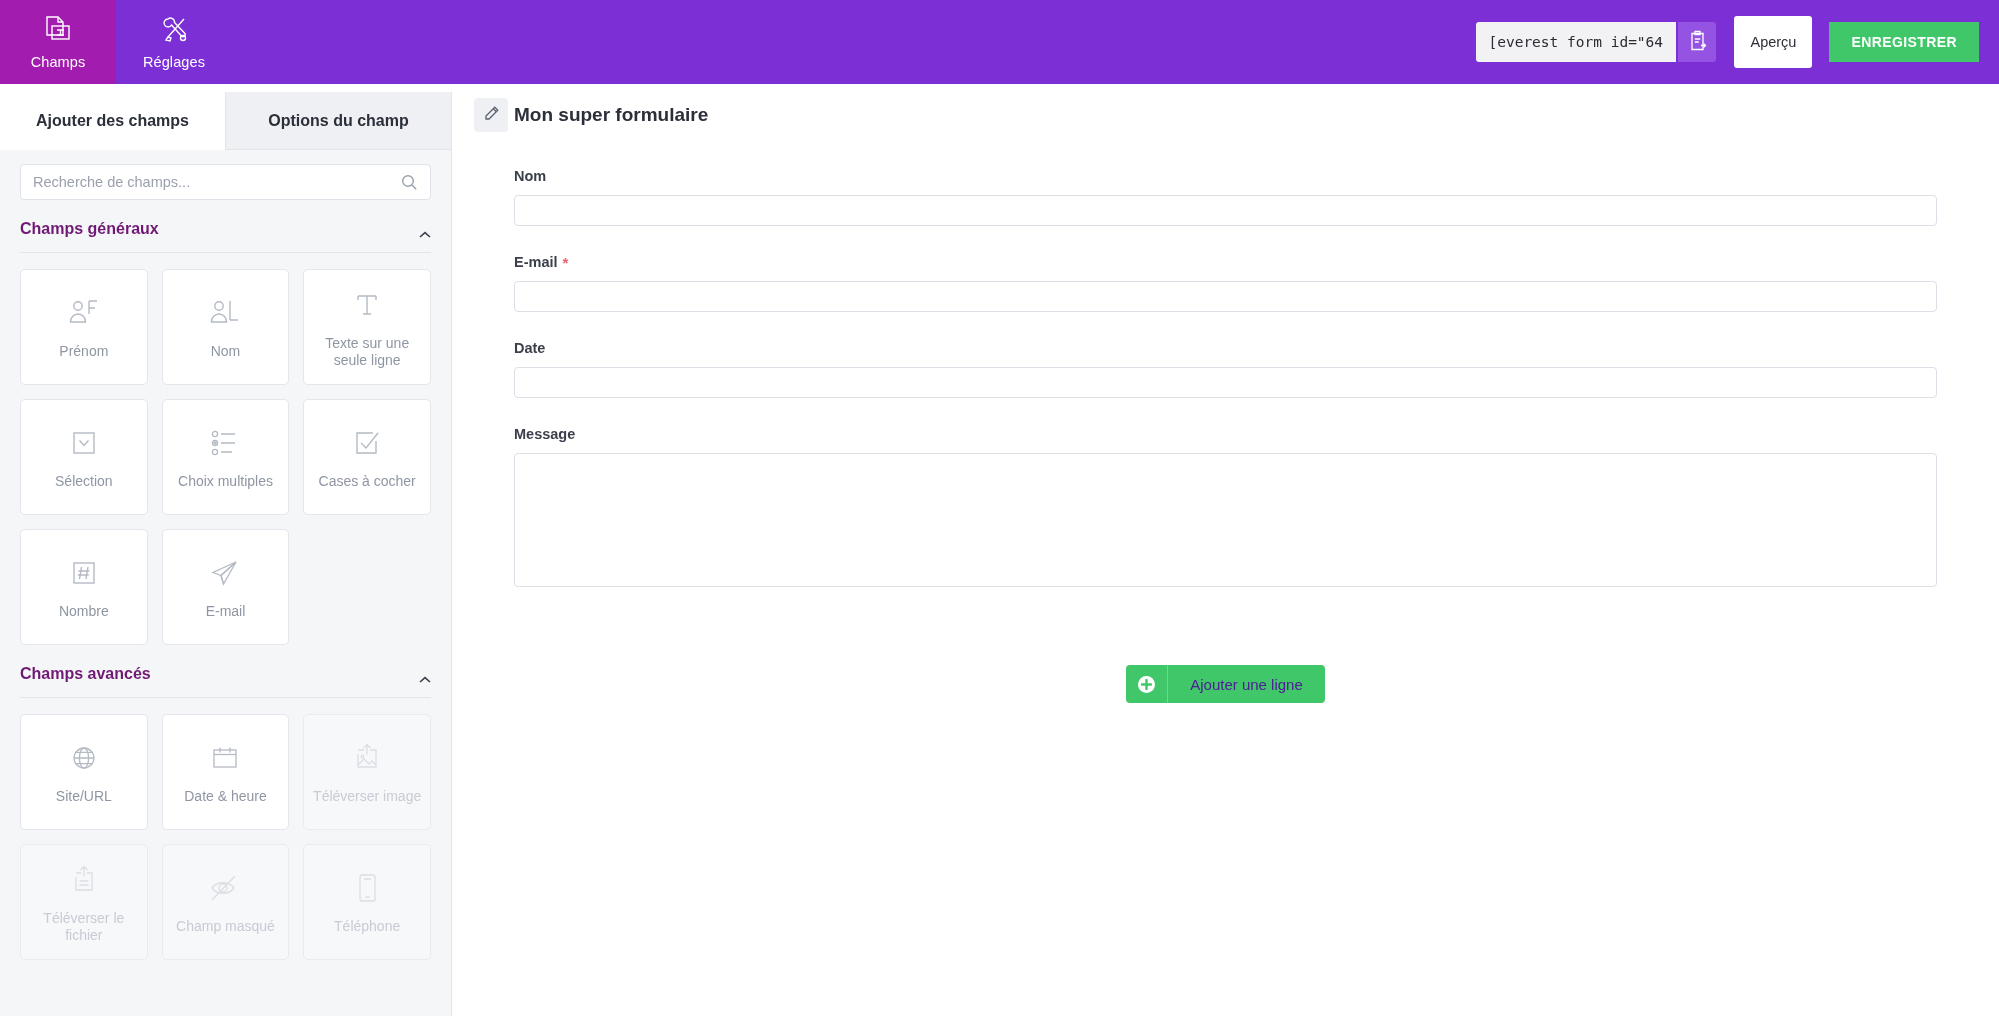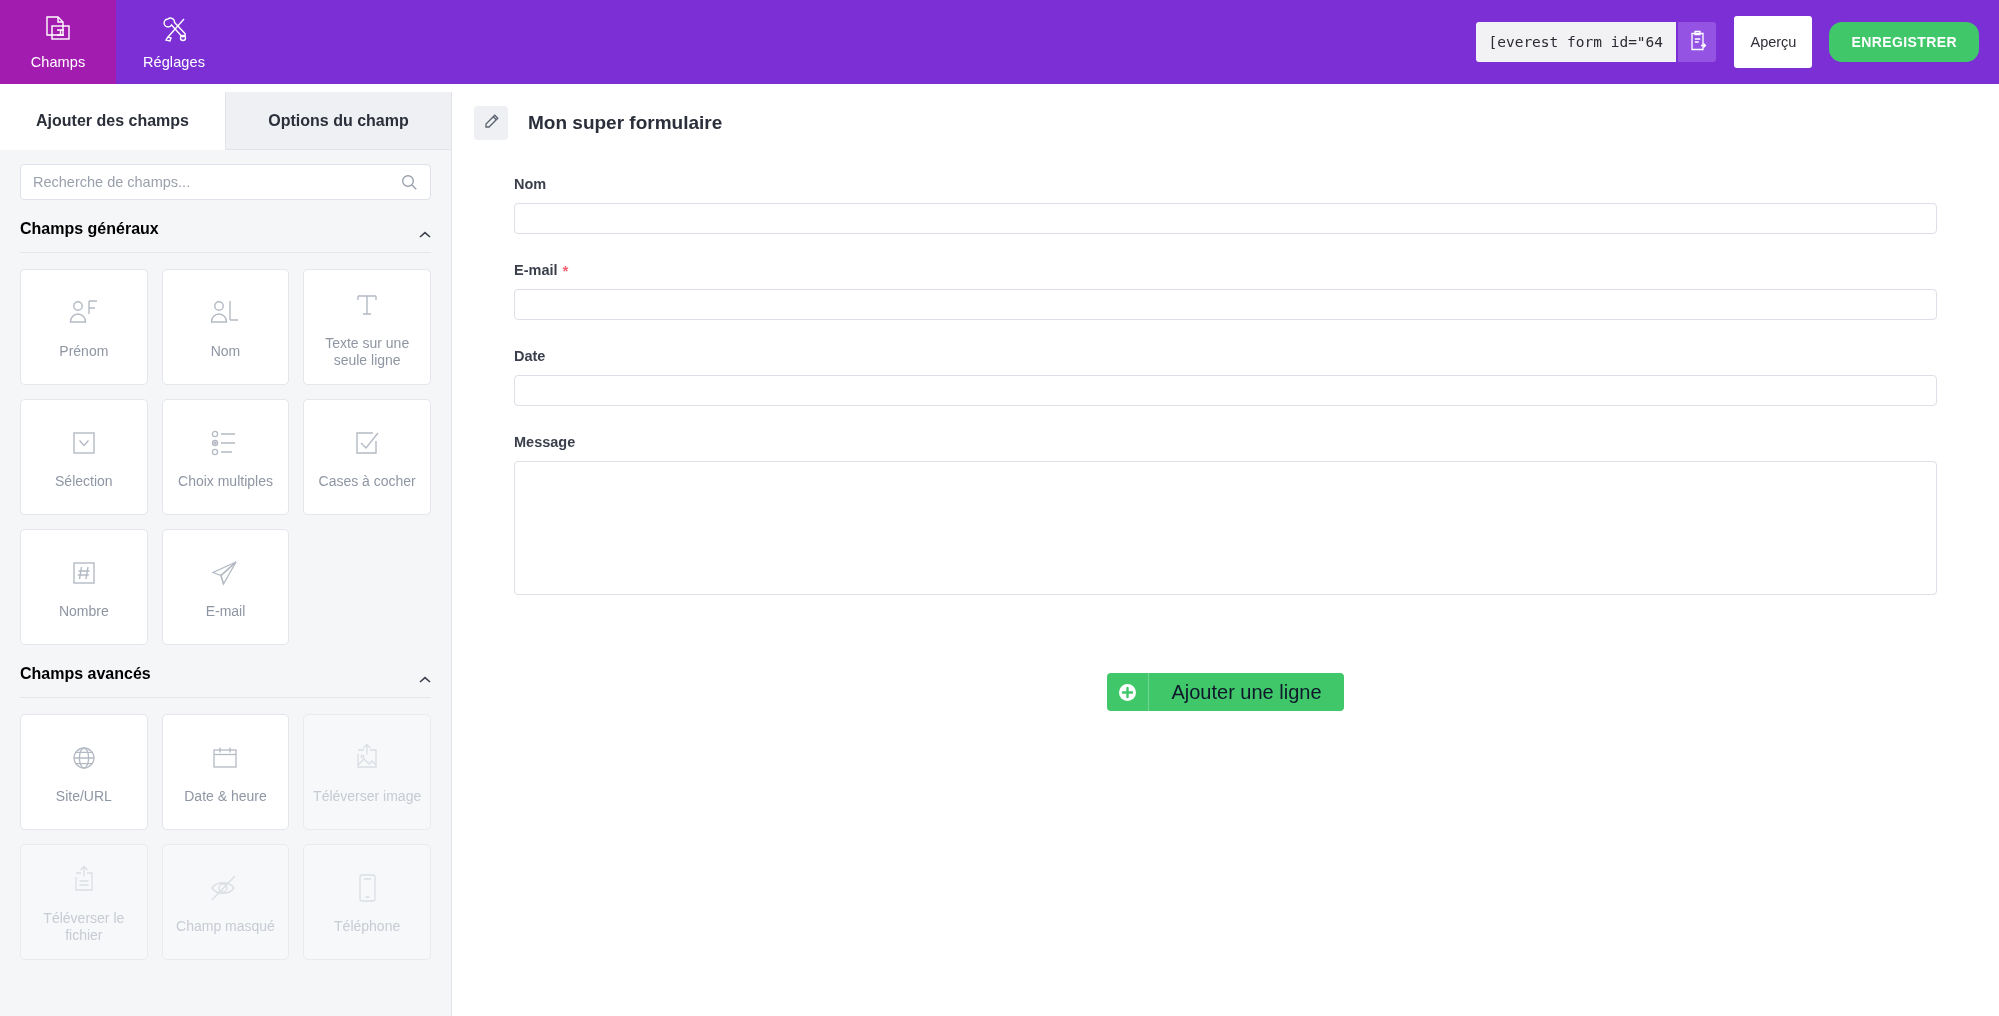--- a/index.html
+++ b/index.html
@@ -54,21 +54,21 @@
   }
   .preview-btn {
     height: 52px; min-width: 78px; padding: 0 16px;
     background: #ffffff; border: none; border-radius: 3px;
     color: #2e2e38; font-size: 14.5px;
     display: flex; align-items: center; justify-content: center;
     cursor: pointer; margin-right: 17px;
   }
   .save-btn {
     height: 40px; padding: 0 22px;
-    background: #3fc76a; border: none; border-radius: 13px;
+    background: #3fc76a; border: none; border-radius: 0;
     color: #ffffff; font-size: 14px; font-weight: bold;
     letter-spacing: .4px;
     display: flex; align-items: center; justify-content: center;
     cursor: pointer;
   }
 
   
   .sidebar {
     position: absolute; top: 92px; left: 0;
     width: 452px; height: 932px;
@@ -103,21 +103,21 @@
   .search-box input::placeholder { color: #9aa0ac; }
   .search-ico { margin-right: 12px; display: flex; }
 
   .group { padding: 0 20px; }
   .group-head {
     display: flex; align-items: center; justify-content: space-between;
     padding: 20px 0 14px 0;
     border-bottom: 1px solid #e4e6eb;
     cursor: pointer;
   }
-  .group-title { font-size: 16px; font-weight: bold; color: #000000; }
+  .group-title { font-size: 16px; font-weight: bold; color: #701a75; }
   .caret { width: 12px; height: 8px; }
 
   .card-grid {
     display: grid;
     grid-template-columns: repeat(3, 1fr);
     gap: 14px;
     padding-top: 16px;
   }
   .fcard {
     height: 116px;
@@ -139,22 +139,22 @@
   .fcard.disabled .fcard-ico { opacity: .42; }
 
   
   .canvas {
     position: absolute; top: 84px; left: 452px;
     width: 1547px; height: 932px;
     background: #ffffff;
     overflow: hidden;
   }
   .form-head {
-    display: flex; align-items: center; gap: 20px;
-    padding: 22px 0 0 22px;
+    display: flex; align-items: center; gap: 6px;
+    padding: 14px 0 0 22px;
   }
   .edit-chip {
     width: 34px; height: 34px; border-radius: 4px;
     background: #eef0f4;
     display: flex; align-items: center; justify-content: center;
     cursor: pointer;
   }
   .form-title { font-size: 19px; font-weight: bold; color: #2b2f3a; }
 
   .form-body { padding: 36px 62px 0 62px; }
@@ -185,21 +185,21 @@
     height: 38px; background: #3fc76a; border: none; border-radius: 4px;
     display: flex; align-items: center; cursor: pointer;
     padding: 0 0 0 0; overflow: hidden;
   }
   .addrow-icoarea {
     width: 42px; height: 38px;
     display: flex; align-items: center; justify-content: center;
     border-right: 1px solid #6fd792;
   }
   .addrow-text {
-    padding: 0 22px; color: #0f172a; font-size: 20px;
+    padding: 0 22px; color: #4c1d95; font-size: 15px;
   }
 </style>
 </head>
 <body>
 
 <div class="topbar">
   <div class="topbar-tabs">
 
     <div class="top-tab active">
       <span class="tab-ico">

